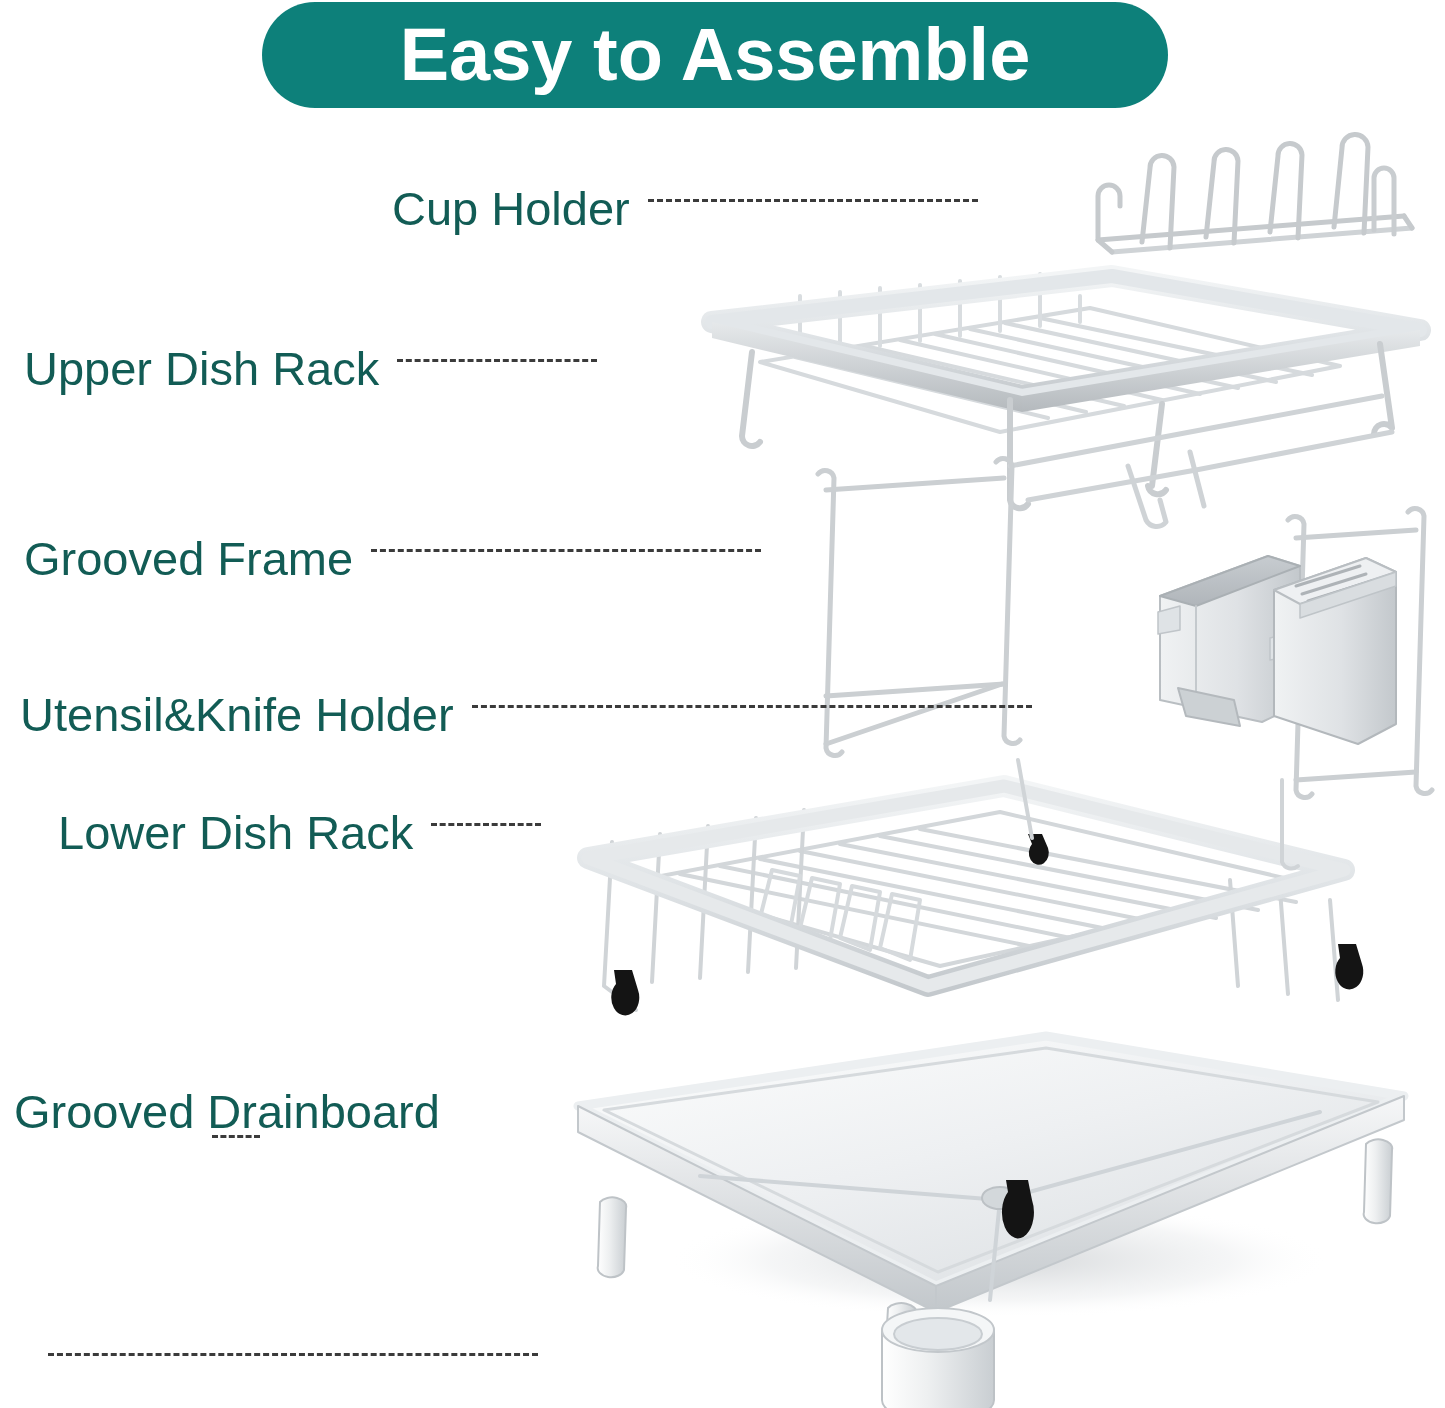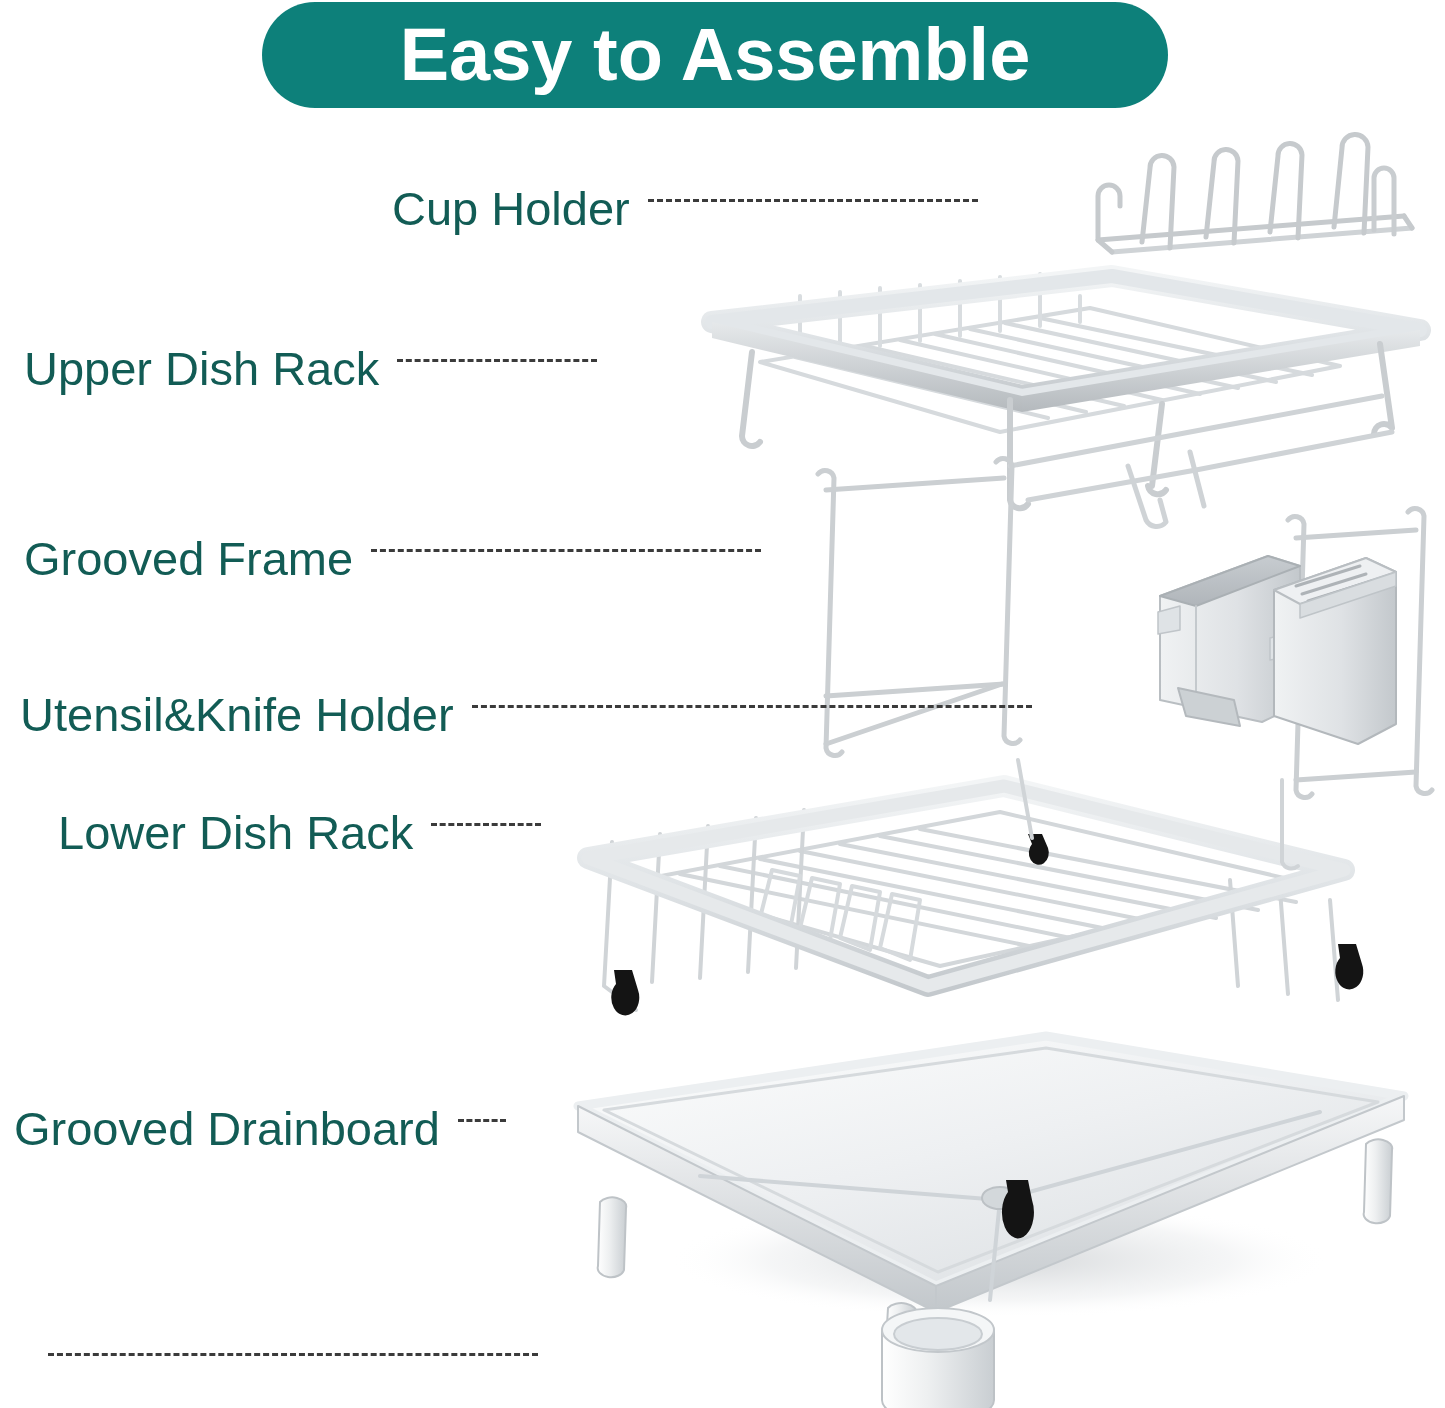--- a/index.html
+++ b/index.html
@@ -339,21 +339,21 @@
   <div class="callout" style="left:20px; top:658px;margin-top:16px;">
     <span class="callout-label">Utensil&amp;Knife Holder</span>
     <span class="leader" style="width:560px;"></span>
   </div>
 
   <div class="callout" style="left:14px; top:792px;margin-left:44px;">
     <span class="callout-label">Lower Dish Rack</span>
     <span class="leader" style="width:110px;"></span>
   </div>
 
-  <div class="callout" style="left:14px; top:1088px;">
+  <div class="callout" style="left:14px; top:1088px;flex-direction:column;">
     <span class="callout-label">Grooved Drainboard</span>
     <span class="leader" style="width:48px;"></span>
   </div>
 
   <div class="callout" style="left:30px; top:1322px;">
     <span class="leader" style="width:490px;"></span>
   </div>
 
 </div>
 

